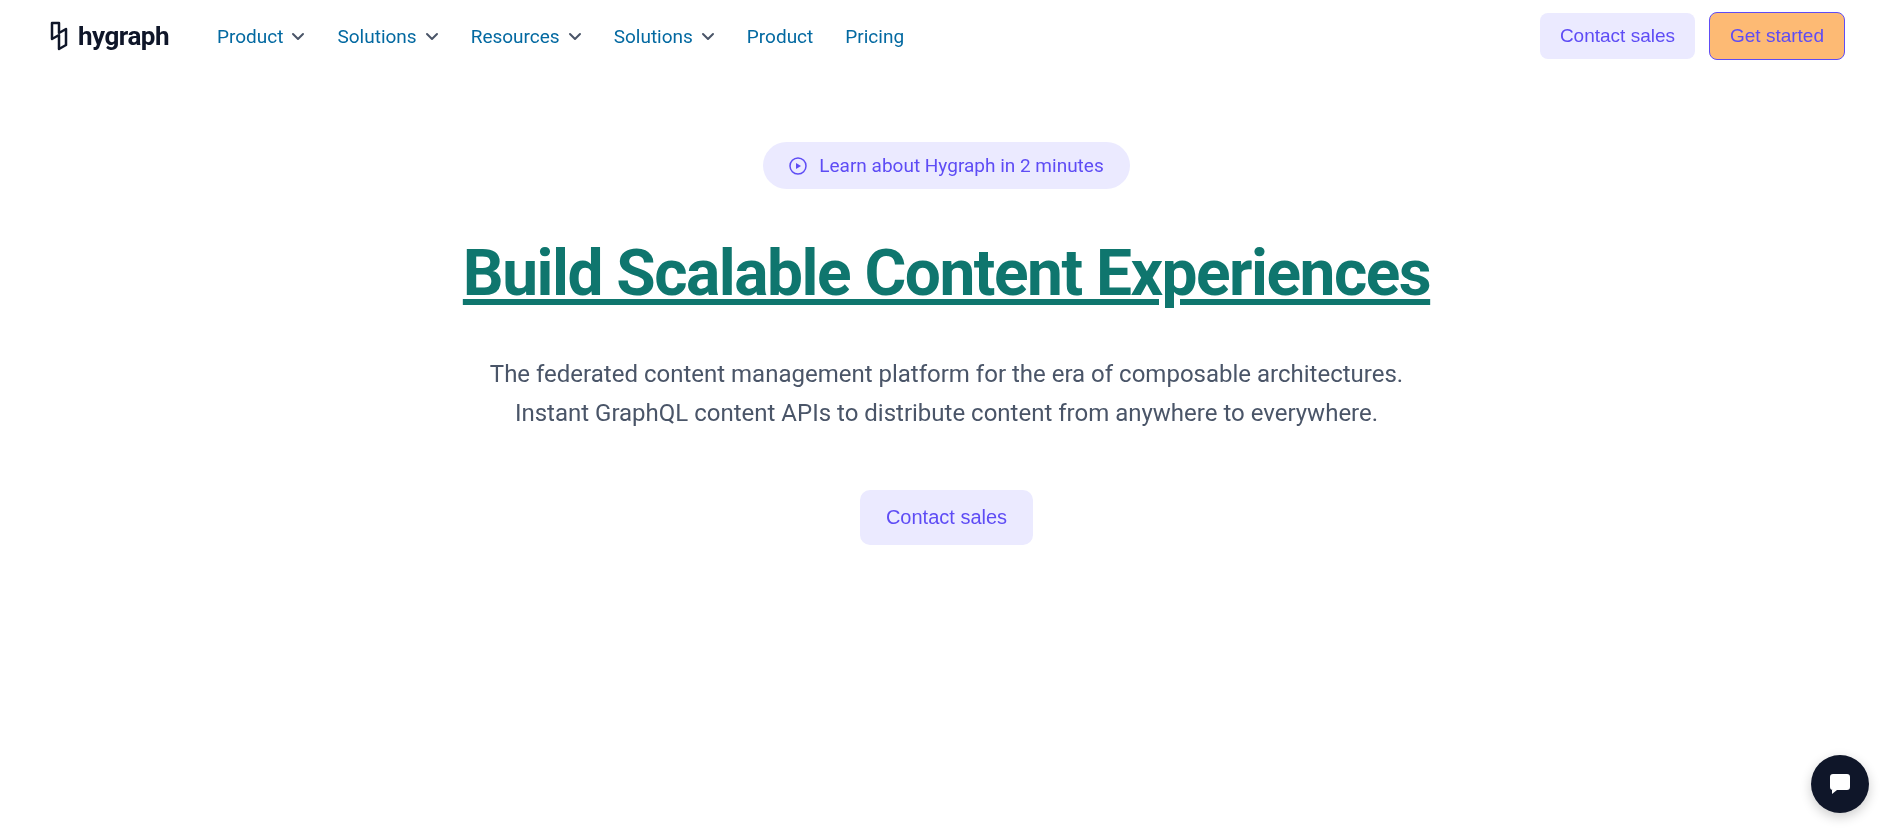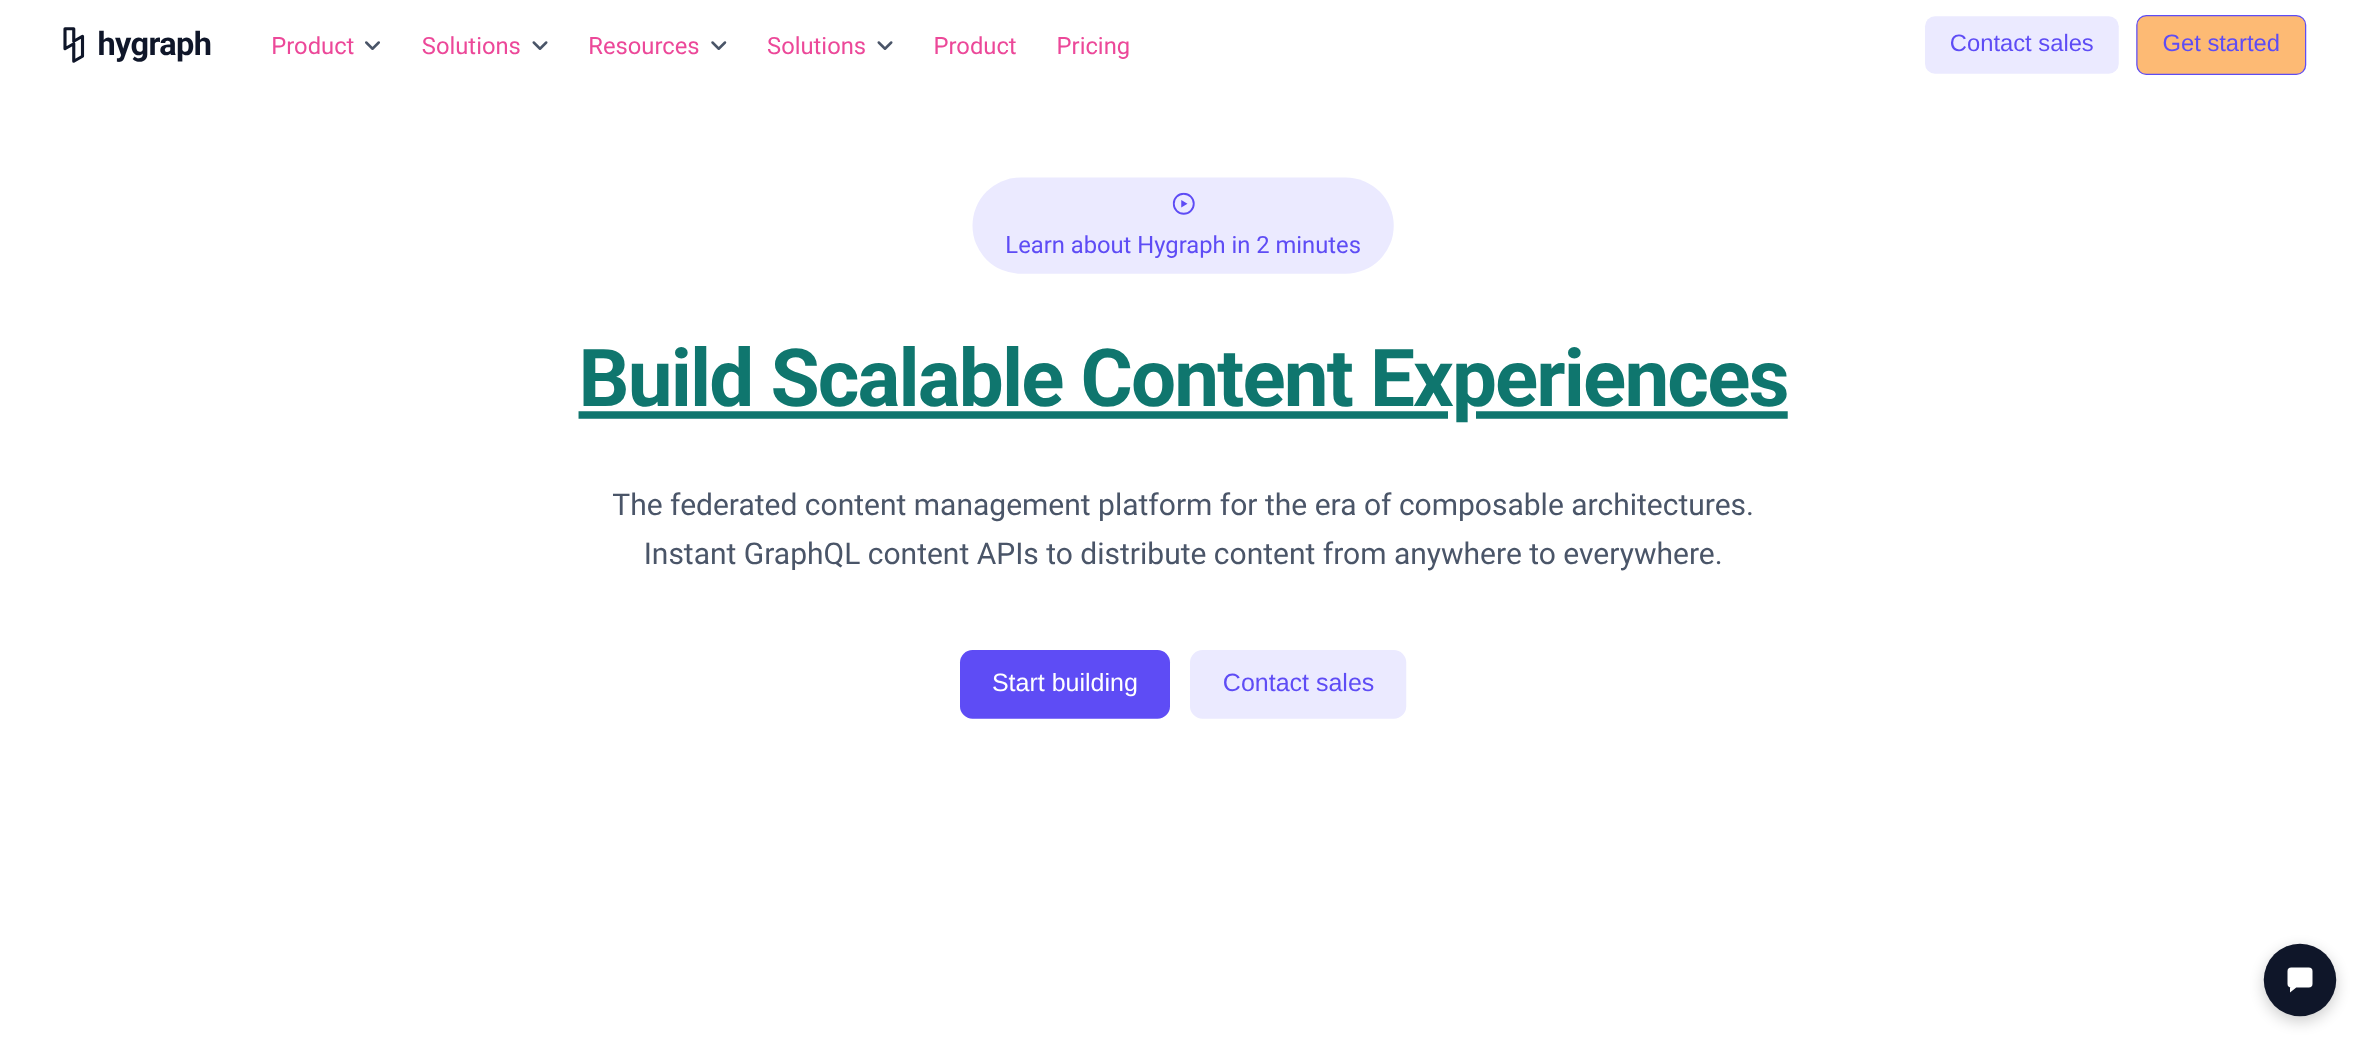--- a/index.html
+++ b/index.html
@@ -44,21 +44,21 @@
       align-items: center;
       gap: 32px;
       flex: 1;
     }
     
     .nav-item {
       display: flex;
       align-items: center;
       gap: 8px;
       font-size: 19px;
-      color: #ec4899;
+      color: #0369a1;
       cursor: pointer;
       font-weight: 400;
     }
     
     .chevron {
       width: 14px;
       height: 14px;
     }
     
     .header-actions {
@@ -99,21 +99,20 @@
       display: inline-flex;
       align-items: center;
       gap: 12px;
       background: #ebeaff;
       color: #5e4cf5;
       padding: 12px 26px;
       border-radius: 50px;
       font-size: 19px;
       cursor: pointer;
       margin-bottom: 48px;
-      flex-direction: column;
     }
     
     .play-icon {
       width: 18px;
       height: 18px;
     }
     
     .headline {
       font-size: 64px;
       font-weight: 700;
@@ -233,21 +232,20 @@
       <path d="M7 6 L12 9 L7 12 Z" fill="#5e4cf5"></path>
     </svg>
     <span>Learn about Hygraph in 2 minutes</span>
   </div>
   
   <h1 class="headline">Build Scalable Content Experiences</h1>
   
   <p class="subheadline">The federated content management platform for the era of composable architectures. Instant GraphQL content APIs to distribute content from anywhere to everywhere.</p>
   
   <div class="hero-actions">
-    <button class="btn btn-primary">Start building</button>
     <button class="btn btn-secondary-lg">Contact sales</button>
   </div>
 </section>
 
 <div class="chat-widget">
   <svg class="chat-icon" viewBox="0 0 30 30" fill="none">
     <path d="M5 8 C5 6 6 5 8 5 L22 5 C24 5 25 6 25 8 L25 18 C25 20 24 21 22 21 L12 21 L7 25 L7 21 L8 21 C6 21 5 20 5 18 Z" fill="#ffffff"></path>
   </svg>
 </div>
 

